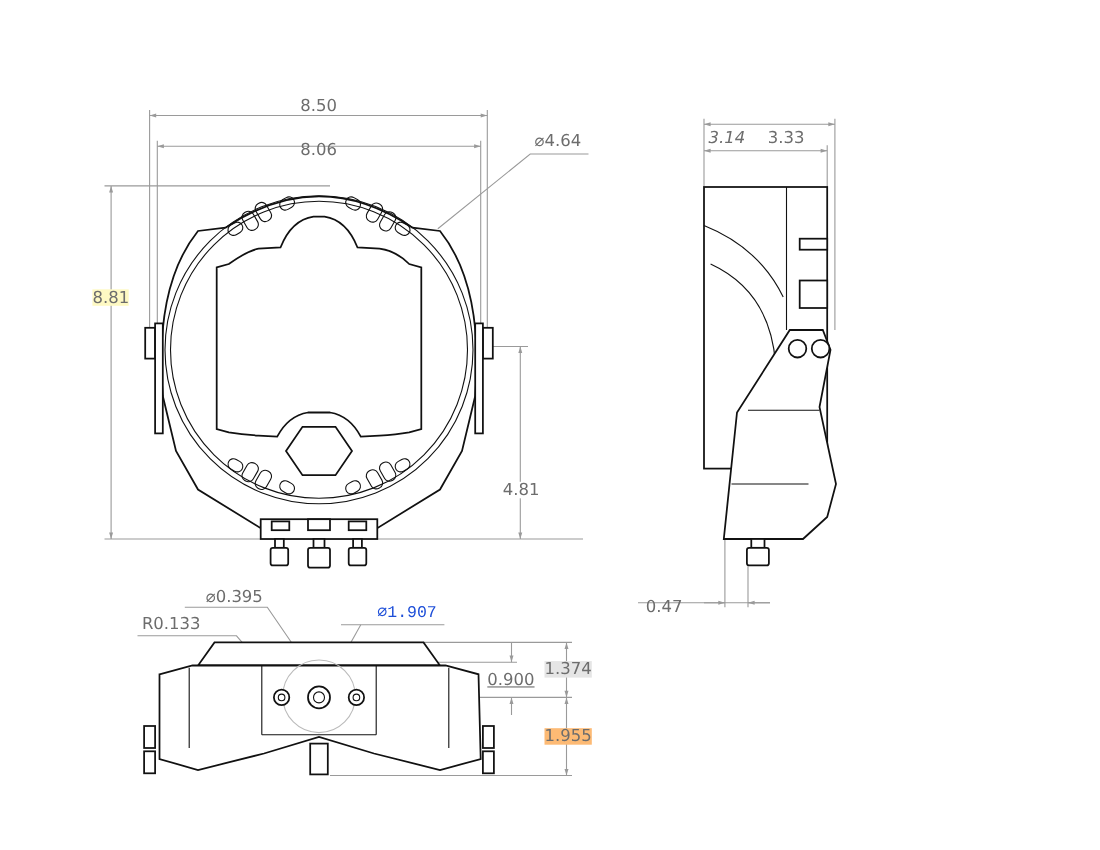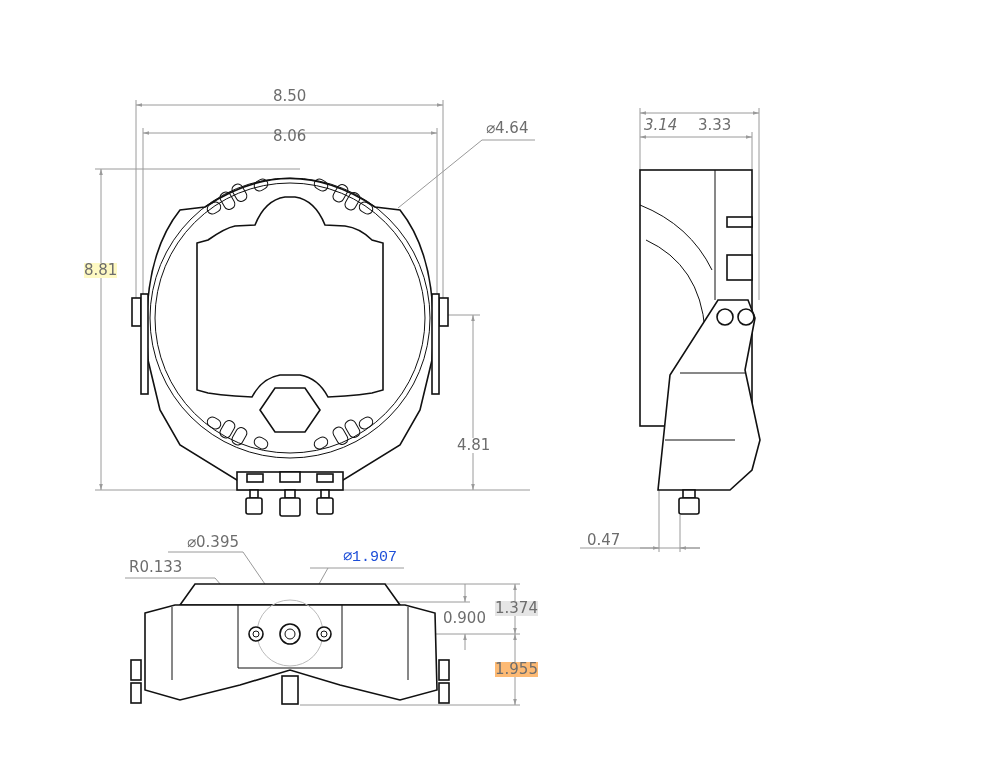--- a/index.html
+++ b/index.html
@@ -152,20 +152,20 @@
 </svg>
 
 <div class="lbl" style="left:273px;top:89px;">8.50</div>
 <div class="lbl" style="left:273px;top:117px;margin-top:12px;">8.06</div>
 <div class="lbl" style="left:486px;top:121px;">⌀4.64</div>
 <div class="lbl" style="left:84px;top:263px;background:#fef9c3;">8.81</div>
 <div class="lbl" style="left:457px;top:395px;background:#fff;margin-top:43px;">4.81</div>
 
 <div class="lbl" style="left:698px;top:95px;margin-top:23px;">3.33</div>
 <div class="lbl" style="left:644px;top:118px;font-style:italic;">3.14</div>
-<div class="lbl" style="left:587px;top:533px;">0.47</div>
+<div class="lbl" style="left:587px;top:544px;">0.47</div>
 
 <div class="lbl" style="left:129px;top:560px;text-align:center;">R0.133</div>
 <div class="lbl" style="left:175px;top:535px;margin-left:12px;">⌀0.395</div>
 <div class="lbl dark" style="left:343px;top:550px;">⌀1.907</div>
-<div class="lbl" style="left:443px;top:611px;background:#fff;">0.900</div>
+<div class="lbl" style="left:443px;top:611px;background:#fff;text-decoration:underline;">0.900</div>
 <div class="lbl" style="left:495px;top:601px;background:#e5e5e5;">1.374</div>
 <div class="lbl" style="left:495px;top:662px;background:#fdba74;">1.955</div>
 
 </body></html>

